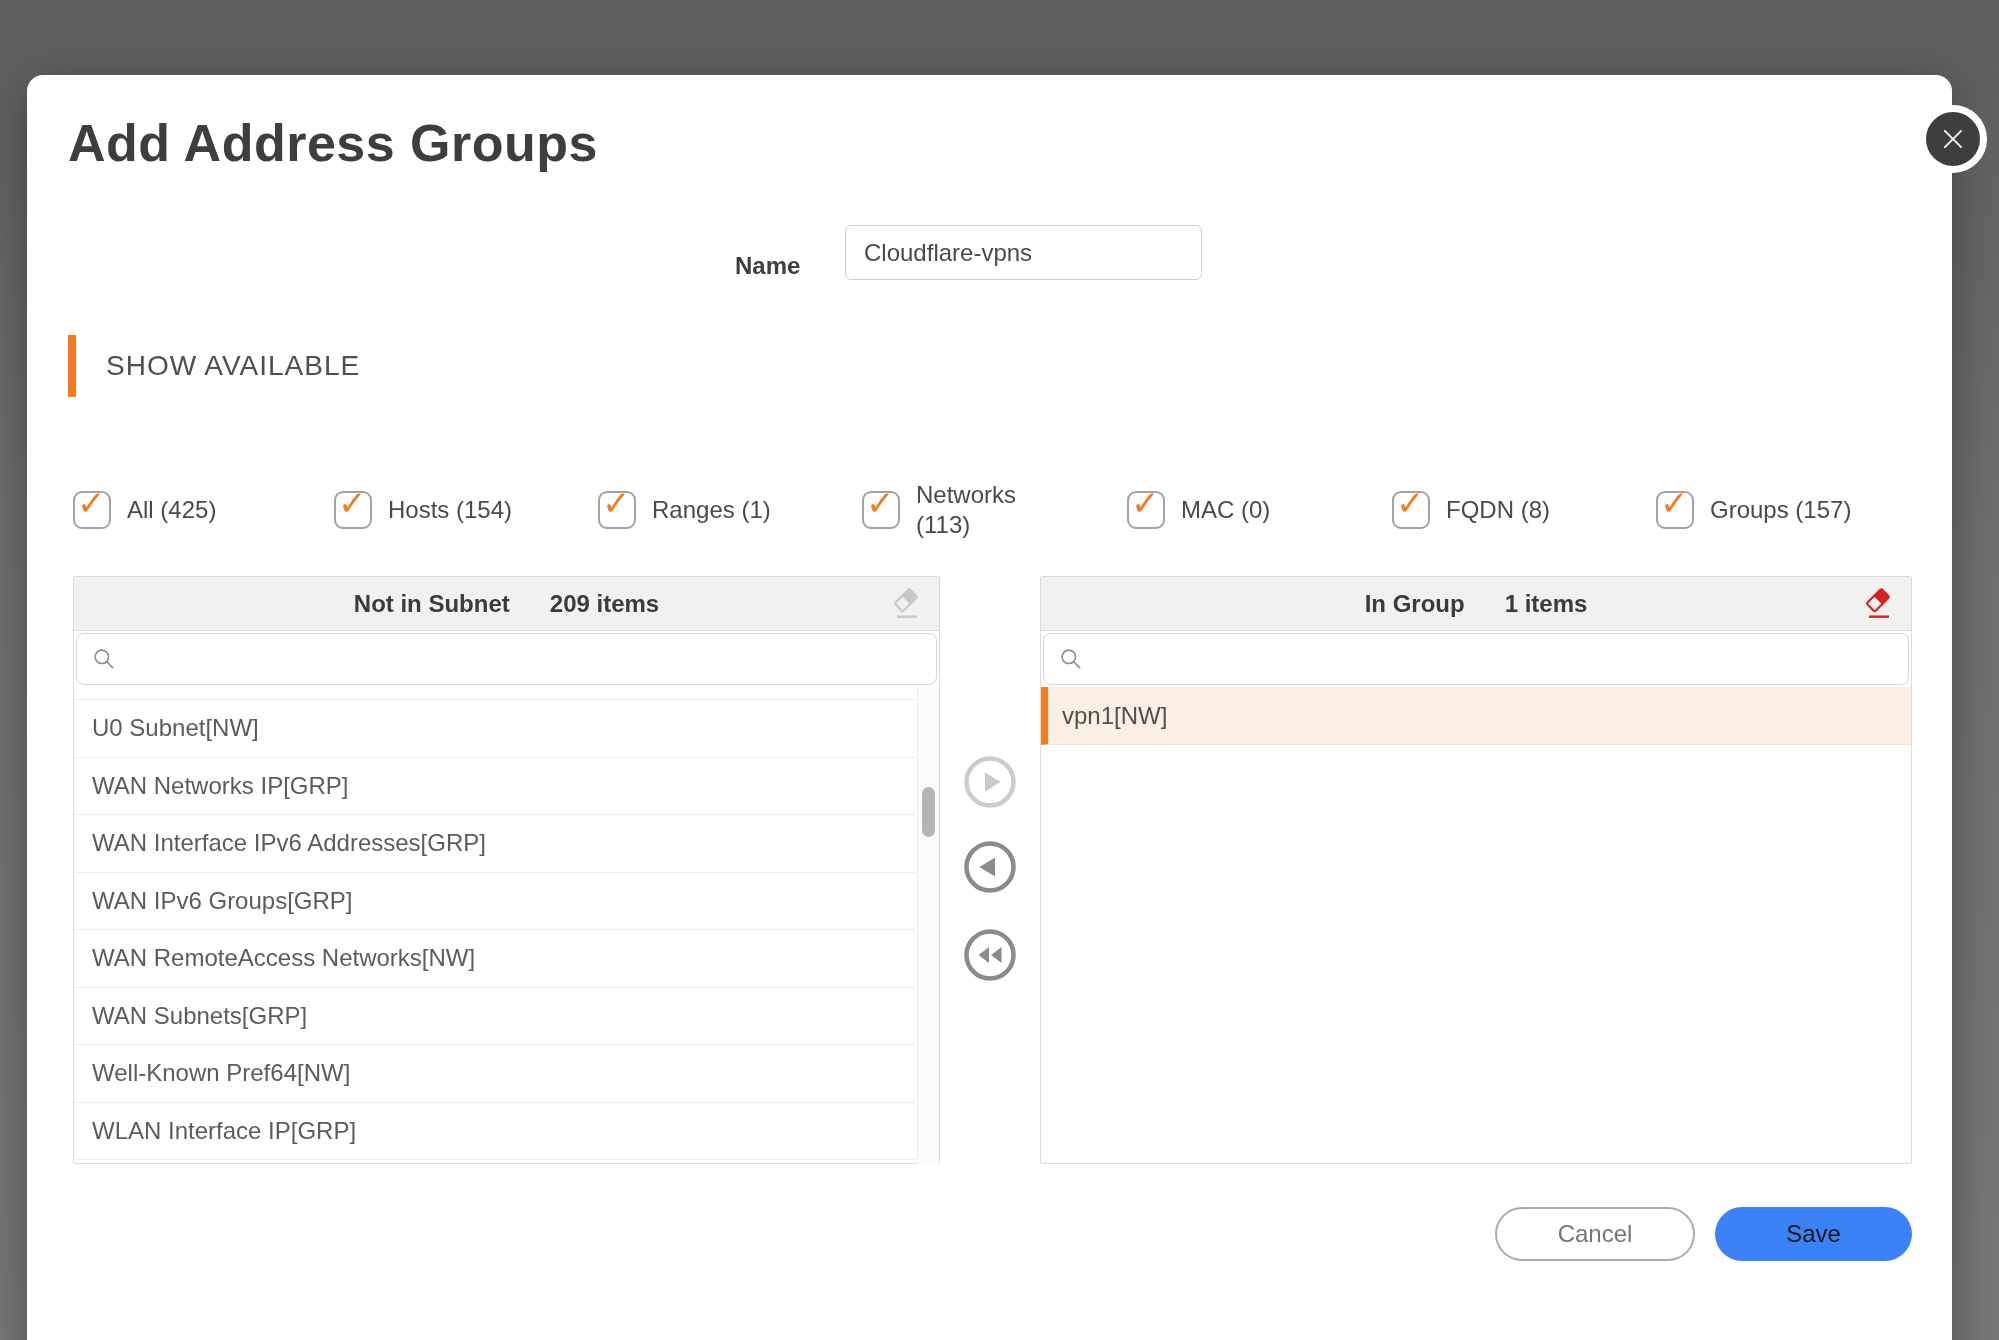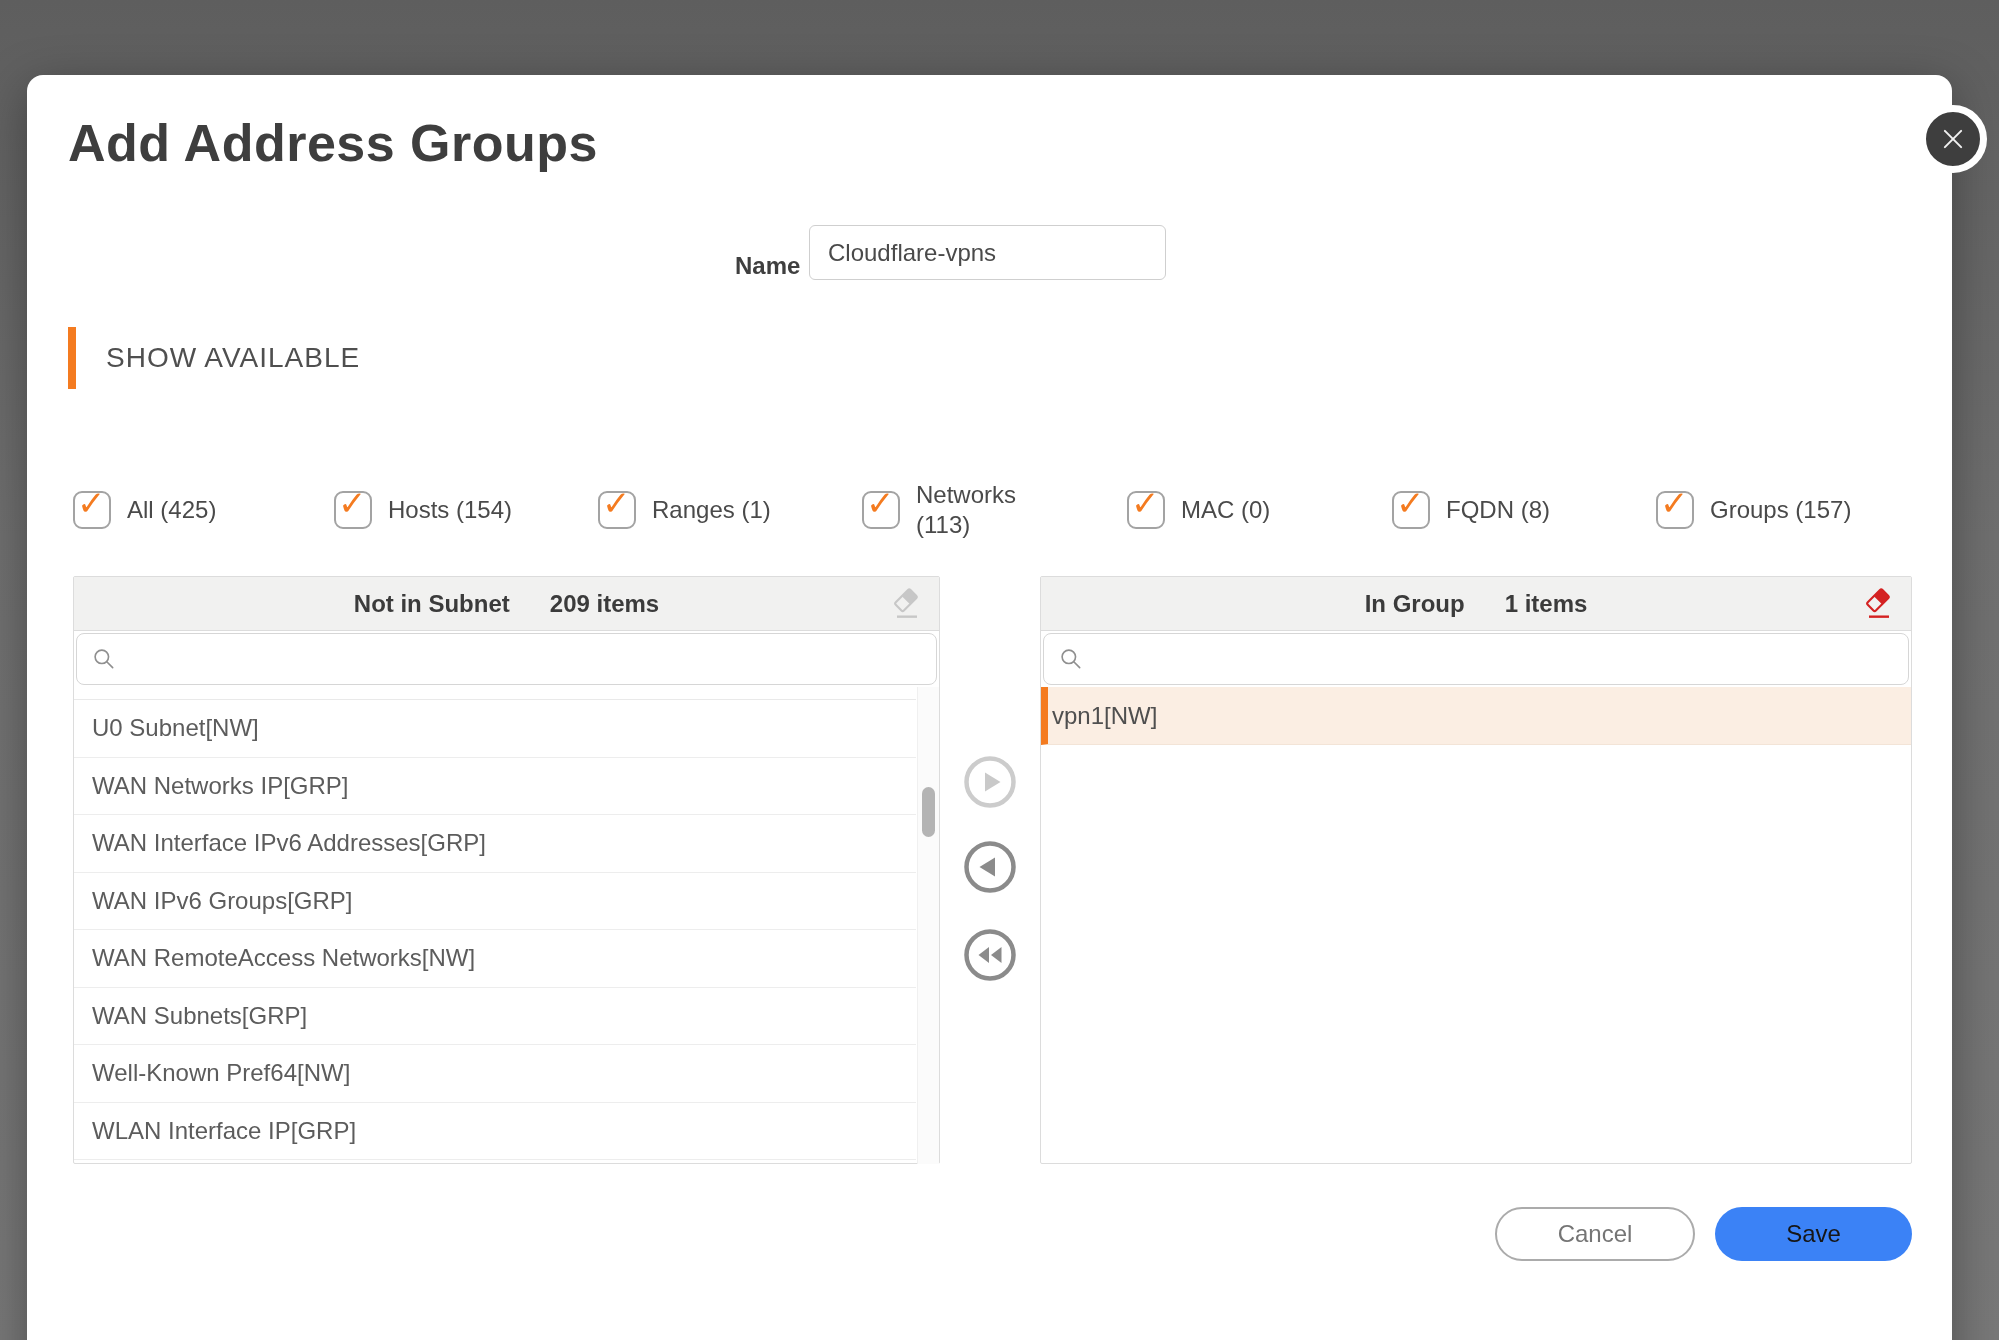--- a/index.html
+++ b/index.html
@@ -23,28 +23,28 @@
     background: #3e3e3e; border: 7px solid #ffffff; border-radius: 50%;
     display: flex; align-items: center; justify-content: center; cursor: pointer;
   }
   
   .name-row {
     position: absolute; left: 708px; top: 150px; height: 55px;
     display: flex; align-items: flex-end;
   }
   .name-label { font-size: 24px; font-weight: 700; color: #3f3f3f; width: 74px; }
   .name-input {
-    width: 357px; height: 55px;
+    margin-left: 36px; width: 357px; height: 55px;
     border: 1px solid #cfcfcf; border-radius: 6px; background: #fff;
     font-size: 24px; color: #4a4a4a; padding: 0 18px; outline: none;
     font-family: inherit;
   }
   
   .section-heading {
-    position: absolute; left: 41px; top: 252px; height: 62px;
+    position: absolute; left: 41px; top: 260px; height: 62px;
     display: flex; align-items: center;
   }
   .section-bar { width: 8px; height: 62px; background: #f47b20; }
   .section-text { margin-left: 30px; font-size: 28px; color: #4f4f4f; letter-spacing: 1px; }
   
   .filters { position: absolute; left: 0; top: 375px; width: 1925px; height: 120px; }
   .filter-item { position: absolute; top: 0; height: 120px; display: flex; align-items: center; }
   .filter-item:nth-of-type(1) { left: 46px; }
   .filter-item:nth-of-type(2) { left: 307px; }
   .filter-item:nth-of-type(3) { left: 571px; }
@@ -86,21 +86,21 @@
     color: #4a4a4a; background: transparent; padding: 0 10px; font-family: inherit;
   }
   .list { position: relative; height: 477px; overflow: hidden; }
   .partial-row { height: 13px; border-bottom: 1px solid #e9e9e9; margin-right: 23px; }
   .panel.left .lrow {
     height: 57.5px; display: flex; align-items: center; padding-left: 18px;
     font-size: 24px; color: #5c5c5c; border-bottom: 1px solid #ededed;
     margin-right: 23px; cursor: pointer; white-space: nowrap;
   }
   .panel.right .lrow {
-    height: 58px; display: flex; align-items: center; padding-left: 4px;
+    height: 58px; display: flex; align-items: center; padding-left: 14px;
     font-size: 24px; color: #4f4f4f; cursor: pointer;
     background: #fbeee3; border-left: 7px solid #f47b20;
     border-bottom: 1px solid #f3e4d7;
   }
   .scroll-track {
     position: absolute; right: 0; top: 0; bottom: 0; width: 22px;
     background: #fbfbfb; border-left: 1px solid #f0f0f0;
   }
   .scroll-thumb {
     position: absolute; right: 4px; top: 100px; width: 13px; height: 50px;

